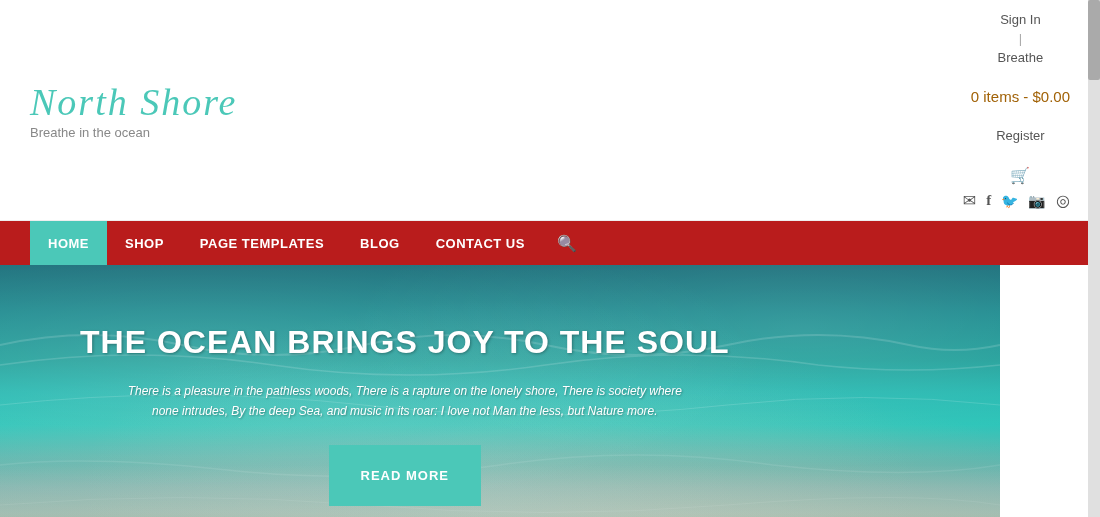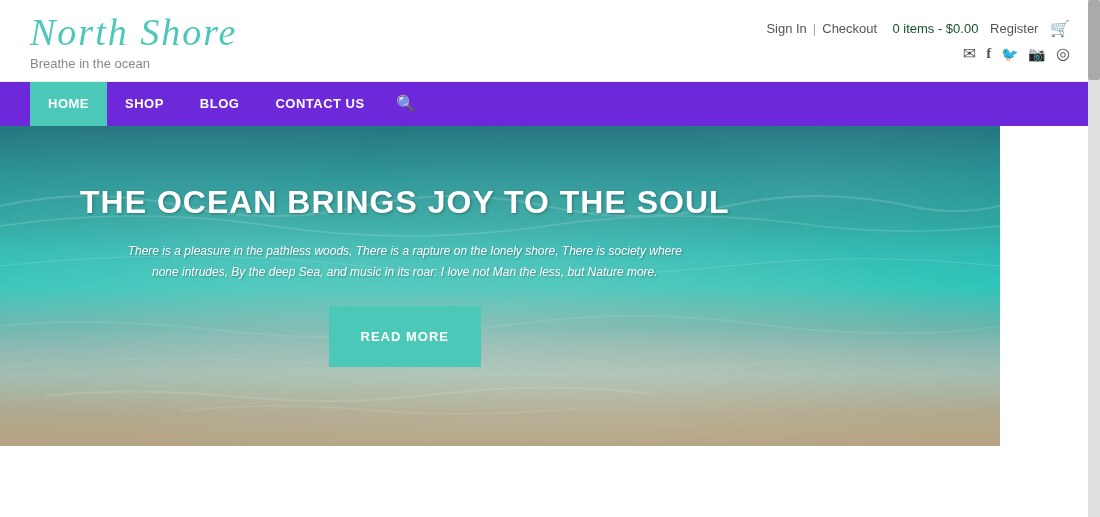--- a/index.html
+++ b/index.html
@@ -28,40 +28,41 @@
       color: #888;
       margin-top: 2px;
     }
     .header-right { display: flex; flex-direction: column; align-items: flex-end; gap: 6px; }
     .header-top-links {
       display: flex;
       align-items: center;
       gap: 4px;
       font-size: 13px;
       color: #555;
+      flex-direction: column;
     }
     .header-top-links a { color: #555; text-decoration: none; }
     .header-top-links .divider { color: #aaa; margin: 0 2px; }
-    .cart-info { font-size: 13px; color: #14532d; }
+    .cart-info { font-size: 15px; color: #a16207; }
     .checkout-btn { color: #555; text-decoration: none; font-size: 13px; }
     .social-icons {
       display: flex;
       gap: 10px;
       align-items: center;
     }
     .social-icon {
       font-size: 16px;
       color: #555;
       text-decoration: none;
       cursor: pointer;
     }
 
     
     .navbar {
-      background-color: #6d28d9;
+      background-color: #b91c1c;
       display: flex;
       align-items: center;
       padding: 0 30px;
       height: 44px;
     }
     .nav-item {
       color: #fff;
       text-decoration: none;
       font-size: 13px;
       font-weight: bold;
@@ -200,41 +201,42 @@
 
 <header class="header">
   <div class="logo-area">
     <span class="logo-title">North Shore</span>
     <span class="logo-tagline">Breathe in the ocean</span>
   </div>
   <div class="header-right">
     <div class="header-top-links">
       <a href="#">Sign In</a>
       <span class="divider">|</span>
-      <a href="#">Checkout</a>
+      <a href="#">Breathe</a>
       &nbsp;&nbsp;
       <span class="cart-info">0 items - $0.00</span>
       &nbsp;
       <a href="#" class="checkout-btn">Register</a>
       &nbsp;
       <span style="font-size:16px; cursor:pointer;">🛒</span>
     </div>
     <div class="social-icons">
       <a href="#" class="social-icon">✉</a>
       <a href="#" class="social-icon" style="font-weight:bold; font-family:serif; font-size:15px;">f</a>
       <a href="#" class="social-icon" style="font-size:14px;">🐦</a>
       <a href="#" class="social-icon" style="font-size:14px;">📷</a>
       <a href="#" class="social-icon">◎</a>
     </div>
   </div>
 </header>
 
 <nav class="navbar">
   <a class="nav-item active">HOME</a>
   <a class="nav-item">SHOP</a>
+  <a class="nav-item">PAGE TEMPLATES</a>
   <a class="nav-item">BLOG</a>
   <a class="nav-item">CONTACT US</a>
   <span class="nav-search">🔍</span>
 </nav>
 
 <section class="hero">
   <div class="hero-bg"></div>
   <div class="hero-wave-overlay"></div>
   <div class="hero-foam"></div>
 

